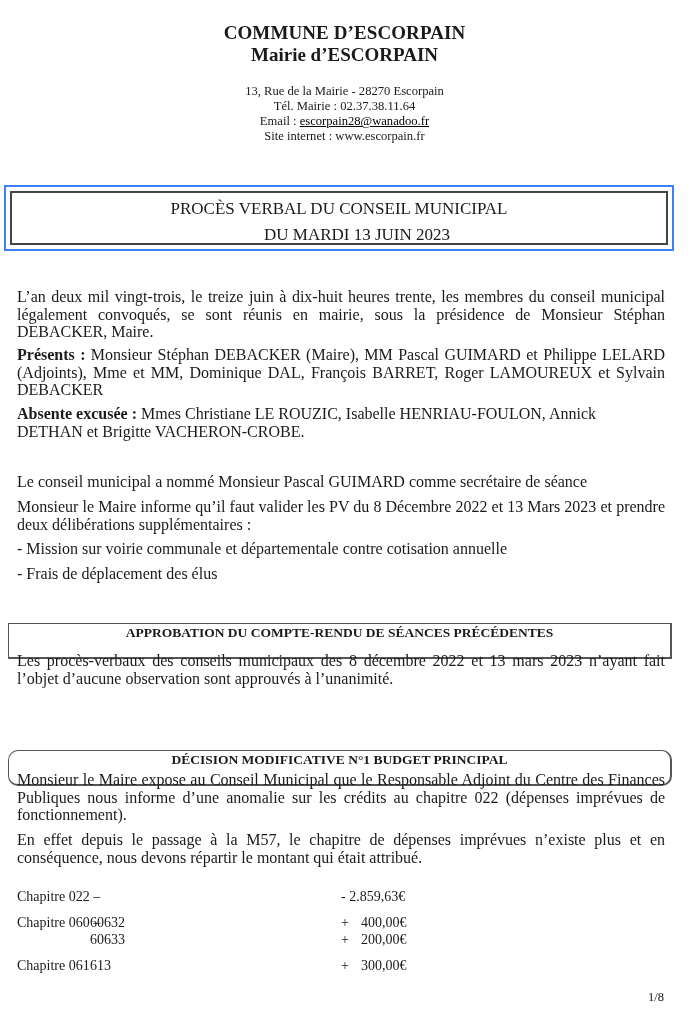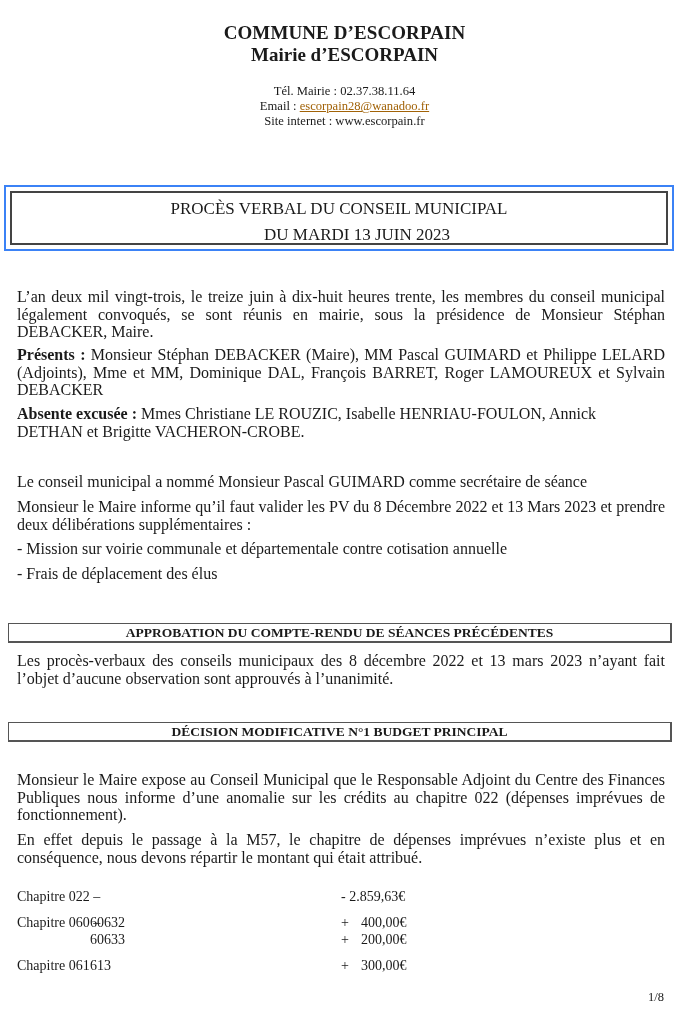--- a/index.html
+++ b/index.html
@@ -5,58 +5,59 @@
     html, body { margin: 0; padding: 0; background: #ffffff; }
     body {
       width: 689px; height: 1024px; position: relative; overflow: hidden;
       font-family: "Liberation Serif", serif; color: #1a1a1a;
     }
     .hdr { position: absolute; left: 0; width: 689px; text-align: center; }
     .org1 { top: 22px; font-size: 19px; font-weight: bold; line-height: 22px; letter-spacing: 0.1px; }
     .org2 { top: 44px; font-size: 19px; font-weight: bold; line-height: 22px; }
     .addr { top: 84px; font-size: 12.6px; line-height: 15px; }
     .addr div { height: 15px; }
-    .email-link { text-decoration: underline; color: #a16207; }
+    .email-link { text-decoration: underline; color: #000000; }
 
     .title-box {
       position: absolute; left: 4px; top: 185px; width: 670px; height: 66px;
       border: 2px solid #3b82f6; box-sizing: border-box;
     }
     .title-inner {
       position: absolute; left: 4px; top: 4px; right: 4px; bottom: 4px;
       border: 2px solid #444;
     }
     .title-line { position: absolute; left: 0; right: 0; text-align: center; font-size: 17px; line-height: 20px; }
     .tl1 { top: 6px; }
     .tl2 { top: 32px; padding-left: 36px; }
 
     .para { position: absolute; left: 17px; width: 648px; font-size: 16px; line-height: 17.5px; text-align: justify; }
     .para.left { text-align: left; }
     .lbl { font-weight: bold; }
 
     .sec-box {
-      position: absolute; left: 8px; width: 664px; height: 20px;
+      position: absolute; left: 8px; width: 664px; height: 36px;
       border: 1px solid #555; border-bottom-width: 2px; border-right-width: 2px; box-sizing: border-box;
       text-align: center; font-size: 13.5px; font-weight: bold; line-height: 18px;
     }
 
     .row { position: absolute; font-size: 14px; line-height: 17px; }
     .c1 { left: 17px; }
     .c2 { left: 90px; }
     .c3 { left: 341px; }
     .sign { display: inline-block; width: 20px; }
 
     .page-num { position: absolute; right: 25px; top: 990px; font-size: 12.5px; margin-left: 41px; }
   </style>
 </head>
 <body>
 
 <div class="hdr org1">COMMUNE D’ESCORPAIN</div>
 <div class="hdr org2">Mairie d’ESCORPAIN</div>
 <div class="hdr addr">
+  <div>13, Rue de la Mairie - 28270 Escorpain</div>
   <div>Tél. Mairie : 02.37.38.11.64</div>
   <div><span>Email : </span><span class="email-link">escorpain28@wanadoo.fr</span></div>
   <div>Site internet : www.escorpain.fr</div>
 </div>
 
 <div class="title-box">
   <div class="title-inner">
     <div class="title-line tl1">PROCÈS VERBAL DU CONSEIL MUNICIPAL</div>
     <div class="title-line tl2">DU MARDI 13 JUIN 2023</div>
   </div>
@@ -69,21 +70,21 @@
 <div class="para left" style="top:405px;"><span class="lbl">Absente excusée</span><b> : </b><span>Mmes Christiane LE ROUZIC, Isabelle HENRIAU-FOULON, Annick DETHAN et Brigitte VACHERON-CROBE.</span></div>
 
 <div class="para left" style="top:473px;">Le conseil municipal a nommé Monsieur Pascal GUIMARD comme secrétaire de séance</div>
 <div class="para" style="top:498px;">Monsieur le Maire informe qu’il faut valider les PV du 8 Décembre 2022 et 13 Mars 2023 et prendre deux délibérations supplémentaires :</div>
 <div class="para left" style="top:540px;">- Mission sur voirie communale et départementale contre cotisation annuelle</div>
 <div class="para left" style="top:565px;">- Frais de déplacement des élus</div>
 
 <div class="sec-box" style="top:623px;">APPROBATION DU COMPTE-RENDU DE SÉANCES PRÉCÉDENTES</div>
 <div class="para" style="top:652px;">Les procès-verbaux des conseils municipaux des 8 décembre 2022 et 13 mars 2023 n’ayant fait l’objet d’aucune observation sont approuvés à l’unanimité.</div>
 
-<div class="sec-box" style="top:722px;">DÉCISION MODIFICATIVE N°1 BUDGET PRINCIPAL</div>
+<div class="sec-box" style="top:750px;border-radius:10px;">DÉCISION MODIFICATIVE N°1 BUDGET PRINCIPAL</div>
 <div class="para" style="top:771px;">Monsieur le Maire expose au Conseil Municipal que le Responsable Adjoint du Centre des Finances Publiques nous informe d’une anomalie sur les crédits au chapitre 022 (dépenses imprévues de fonctionnement).</div>
 <div class="para" style="top:831px;">En effet depuis le passage à la M57, le chapitre de dépenses imprévues n’existe plus et en conséquence, nous devons répartir le montant qui était attribué.</div>
 
 <div>
   <div>
     <span class="row c1" style="top:888px;">Chapitre 022 –</span>
     <span class="row c2" style="top:888px;"></span>
     <span class="row c3" style="top:888px;"><span>-</span> <span>2.859,63€</span></span>
   </div>
   <div>

